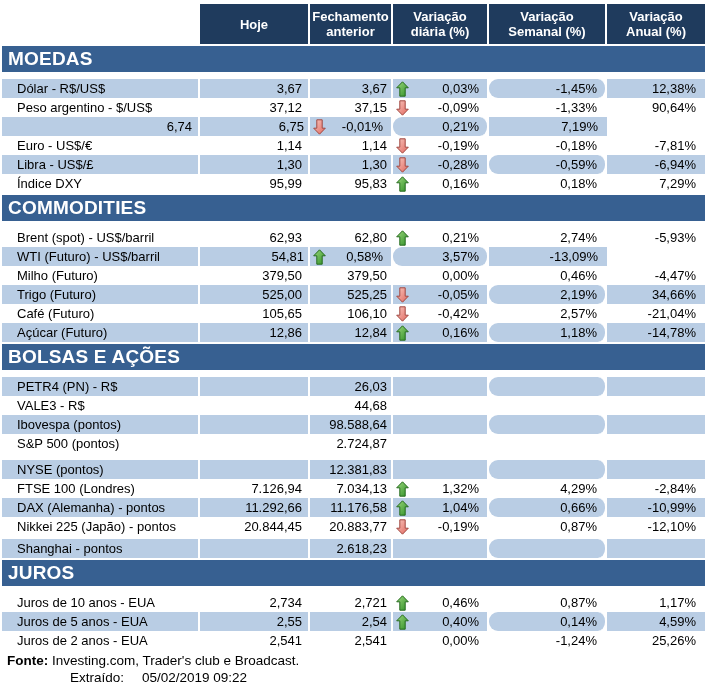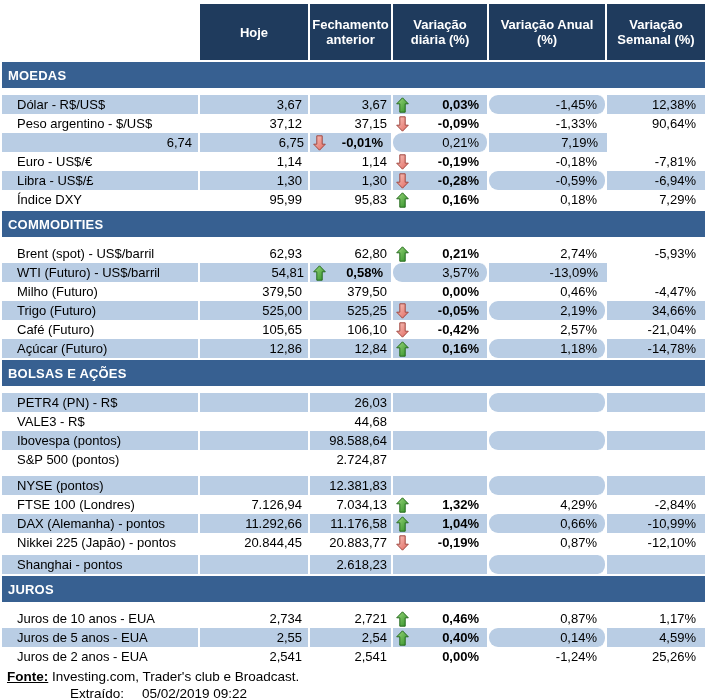--- a/index.html
+++ b/index.html
@@ -15,64 +15,64 @@
     width:705px;height:699px;background:#fff;overflow:hidden;
     font-family:"Liberation Sans","DejaVu Sans",sans-serif;
     color:var(--text-dark);
   }
   .sheet{padding-top:4px;padding-left:2px;width:705px;}
   .grid-row{
     display:grid;
     grid-template-columns:198px 110px 83px 96px 118px 98px;
   }
   
-  .header-row{height:56px;}
+  .header-row{height:40px;}
   .hdr-cell{
     background:var(--header-bg);
     color:var(--header-text);
     font-weight:bold;font-size:13px;line-height:15px;
     display:flex;align-items:center;justify-content:center;text-align:center;
     border-right:2px solid #fff;
     padding:0 3px;
   }
   .hdr-cell:last-child{border-right:none;}
   .hdr-empty{background:#fff;border-right:2px solid #fff;}
   
   .section-bar{
     margin-top:2px;height:26px;background:var(--section-bg);
-    color:#fff;font-weight:bold;font-size:13px;
+    color:#fff;font-weight:bold;font-size:19px;
     display:flex;align-items:center;padding-left:6px;
     letter-spacing:.2px;
   }
   .section-rows{margin-top:7px;}
   
   .row{height:19px;background:var(--row-white);}
   .row.shaded .cell{background:var(--row-shaded);}
   .cell{
     font-size:13px;line-height:19px;height:19px;
     border-right:2px solid #fff;
     white-space:nowrap;overflow:hidden;
     background:transparent;
   }
   .cell:last-child{border-right:none;}
   .c-label{padding-left:15px;text-align:left;}
   .c-num{text-align:right;}
   .c-hoje{padding-right:6px;}
   .c-fech{padding-right:4px;}
-  .c-diaria{display:flex;align-items:center;font-weight:bold;}
+  .c-diaria{display:flex;align-items:center;}
   .arrow-slot{width:16px;margin-left:3px;display:flex;align-items:center;height:19px;}
   .arrow-slot svg{display:block;}
   .pct{flex:1;text-align:right;padding-right:8px;}
   .c-semanal{padding-right:8px;border-radius:9px;}
   .c-anual{padding-right:9px;}
   .spacer{background:#fff;}
   
   .footer{margin-top:3px;font-size:13.5px;line-height:16px;}
   .fonte-line{padding-left:5px;}
-  .bold{font-weight:bold;text-decoration:underline;}
+  .bold{font-weight:bold;}
   .extraido-line{padding-left:68px;margin-top:1px;}
   .extraido-value{margin-left:18px;}
   .svg-defs{position:absolute;width:0;height:0;}
 </style>
 </head>
 <body>
 
 <svg class="svg-defs" aria-hidden="true">
   <defs>
     <linearGradient id="grad-up" x1="0" y1="0" x2="1" y2="1">
@@ -86,22 +86,22 @@
   </defs>
 </svg>
 
 <div class="sheet">
 
   <div class="grid-row header-row">
     <div class="hdr-empty"></div>
     <div class="hdr-cell">Hoje</div>
     <div class="hdr-cell">Fechamento anterior</div>
     <div class="hdr-cell">Variação diária (%)</div>
+    <div class="hdr-cell">Variação Semanal (%)</div>
     <div class="hdr-cell">Variação Anual (%)</div>
-    <div class="hdr-cell">Variação Semanal (%)</div>
   </div>
 
   <div id="sections-container">
   <div class="section">
     <div class="section-bar">
       <span class="section-title">MOEDAS</span>
     </div>
     <div class="section-rows">
   <div class="grid-row row shaded">
     <div class="cell c-label">Dólar - R$/US$</div>

